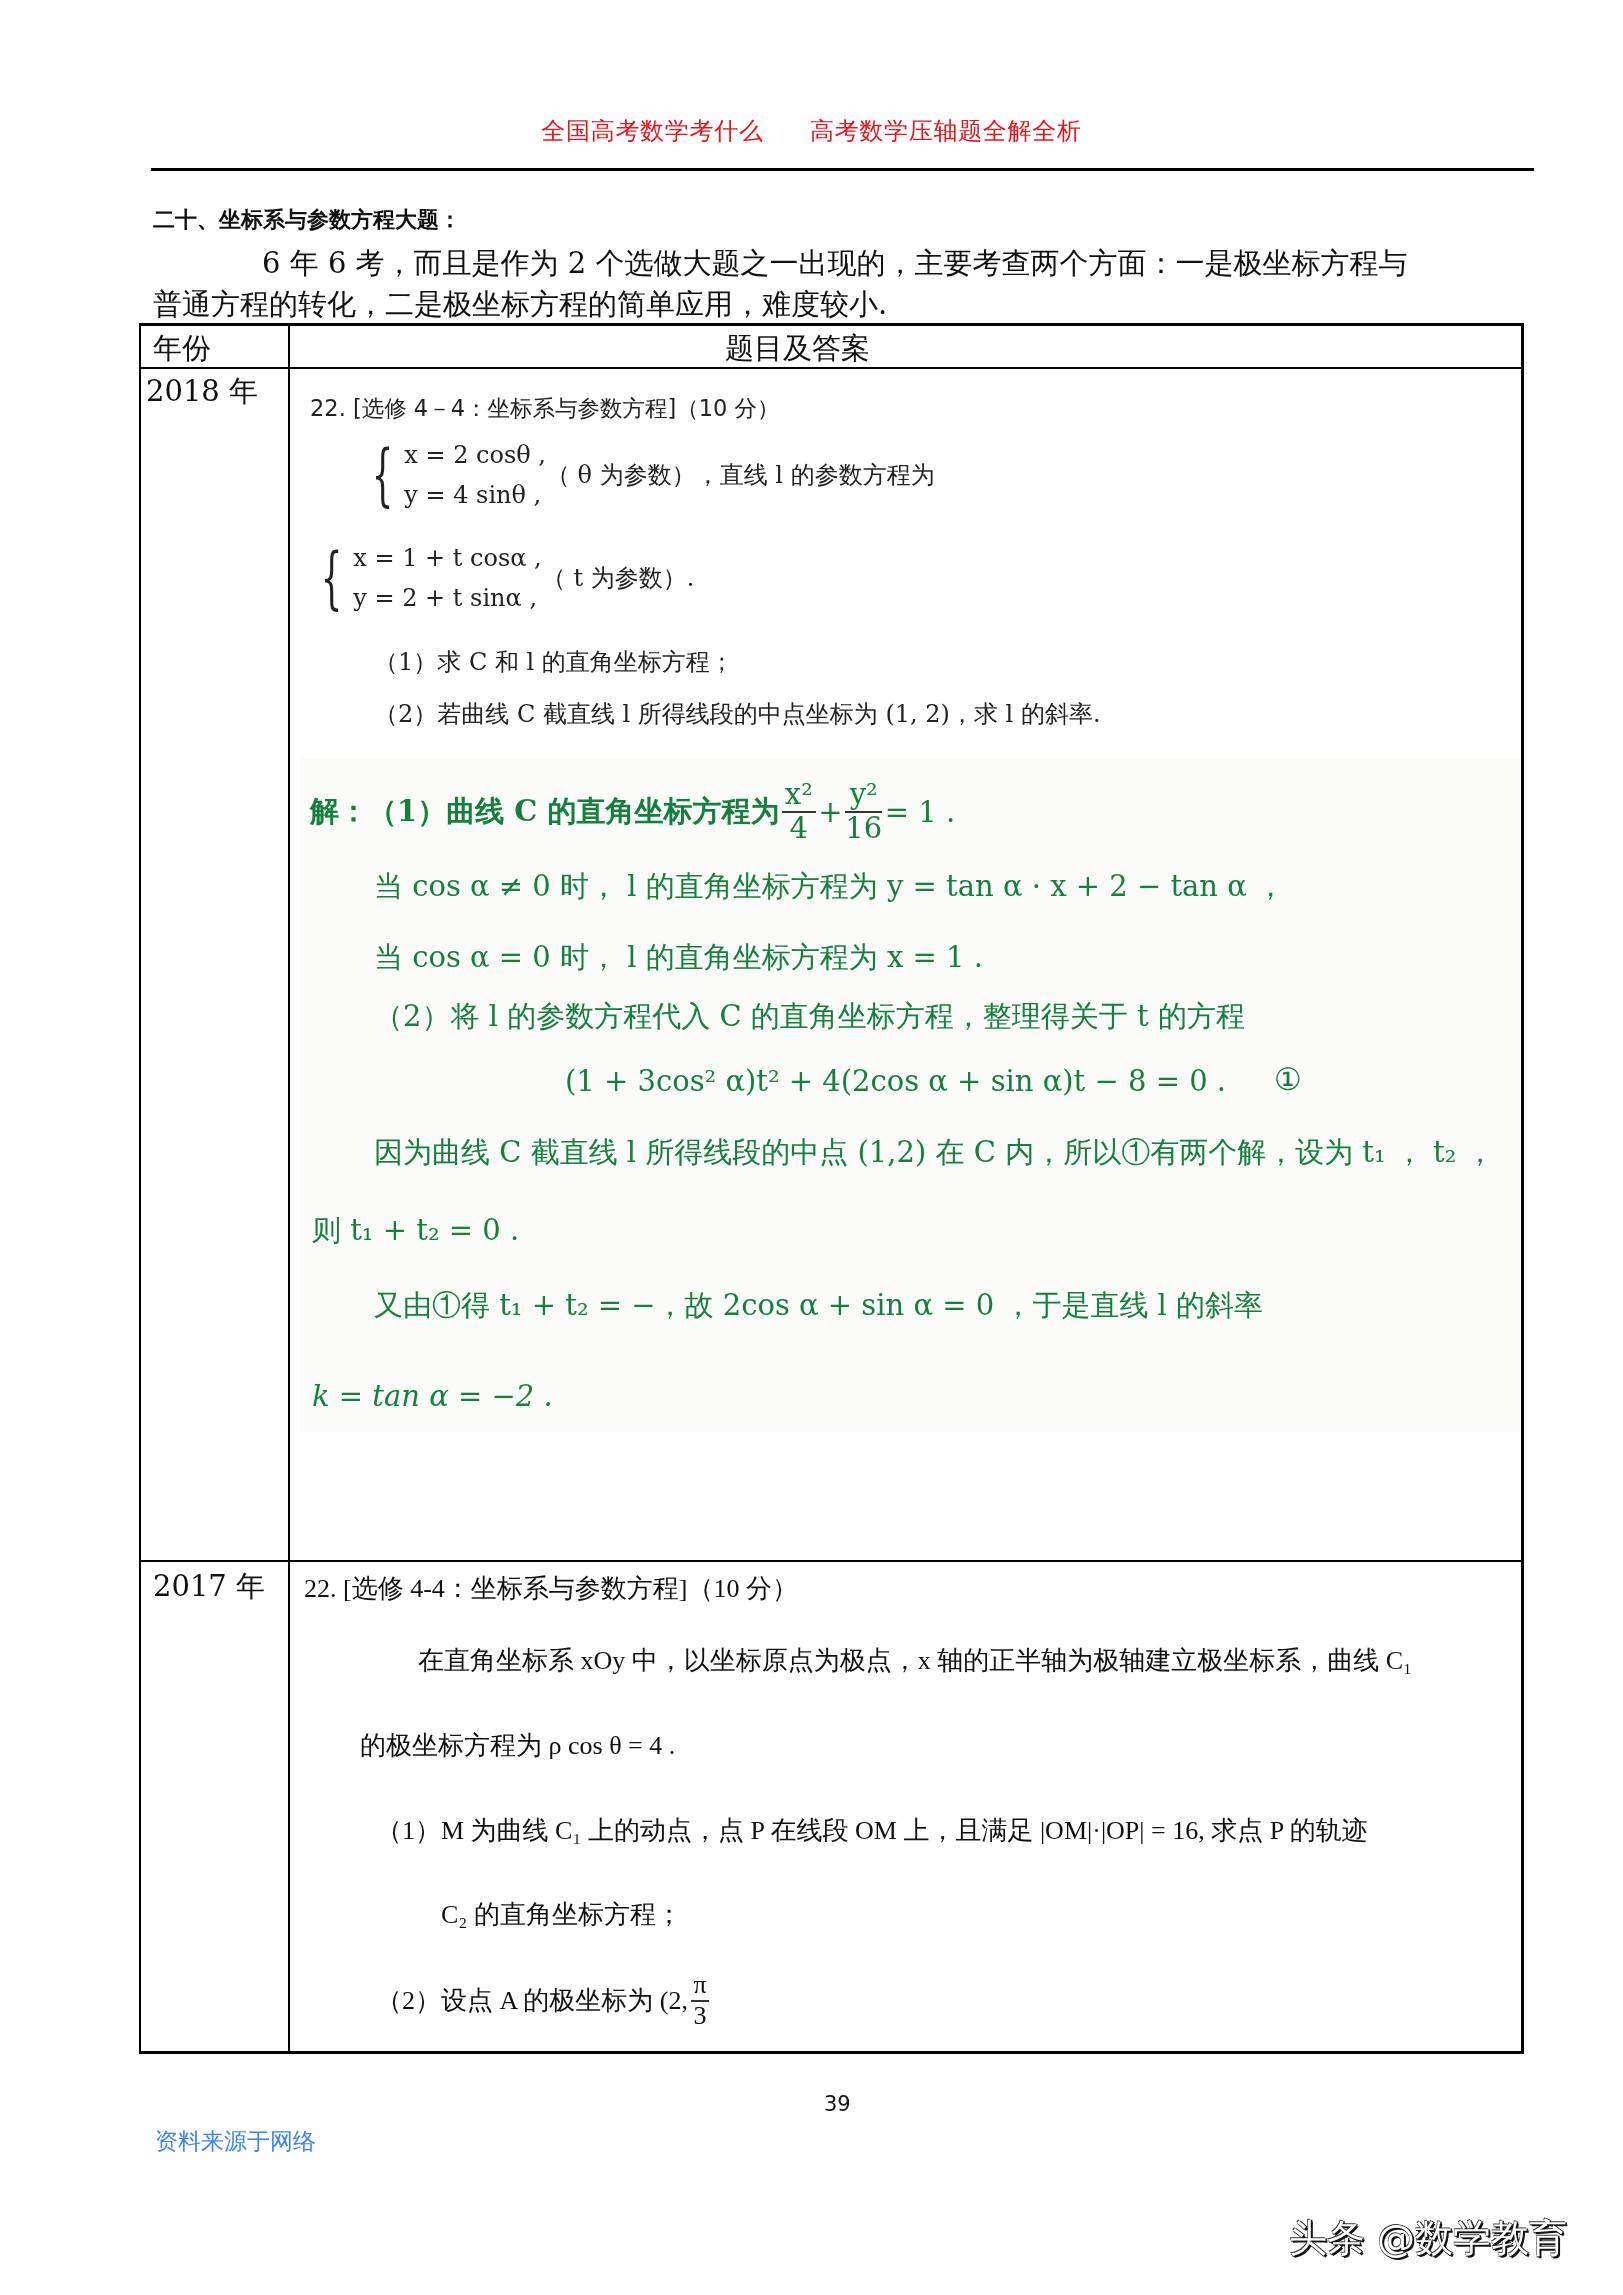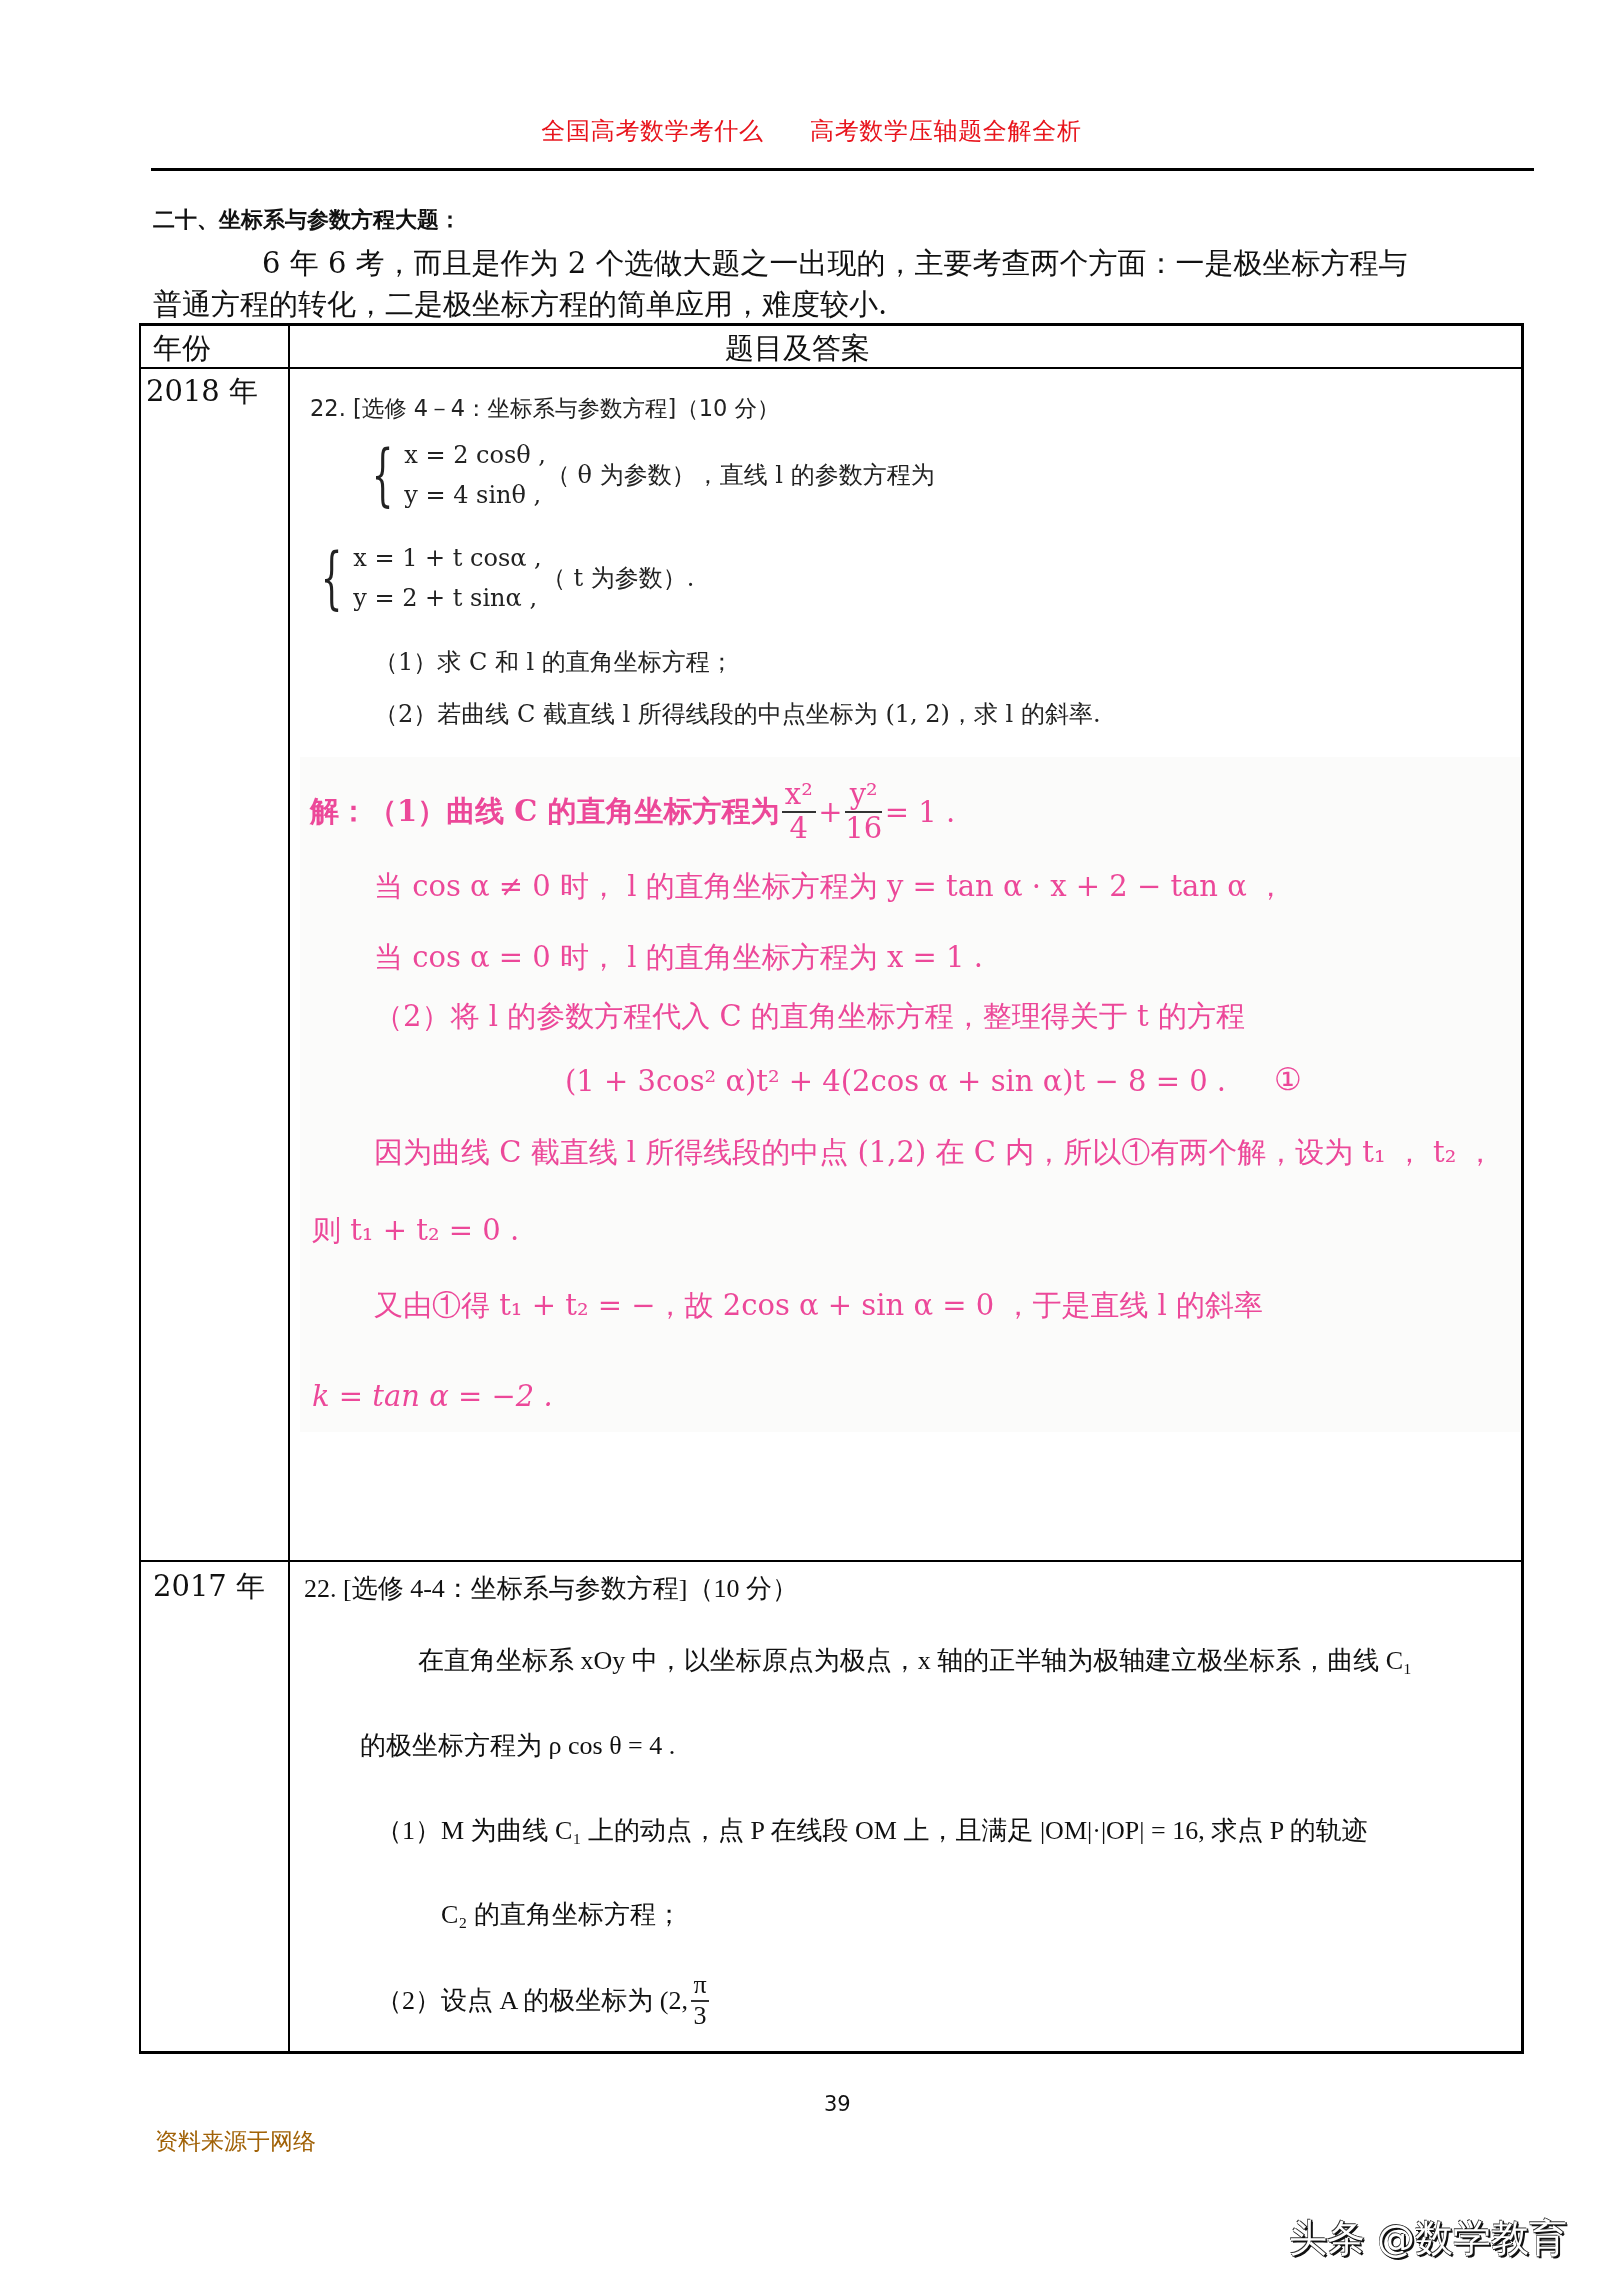--- a/index.html
+++ b/index.html
@@ -8,31 +8,31 @@
   .abs { position:absolute; white-space:nowrap; }
   .title { left:0; width:1623px; text-align:center; top:115px; font-size:24px; color:#e8141c;
            font-family:"DejaVu Sans","Liberation Sans",sans-serif; letter-spacing:0.7px; }
   .title span { margin:0 19px; }
   .hrule { left:151px; top:168px; width:1383px; height:3.4px; background:#000; }
   .sec-head { left:153px; top:205px; font-size:22px; font-weight:bold; }
   .intro { left:153px; font-size:29px; }
   .tbl-line { position:absolute; background:#000; }
   .cell-label { font-size:29px; }
   .q { font-size:24px; color:#222; }
-  .sol { font-size:29px; color:#ec4899; font-family:"DejaVu Serif","Liberation Serif",serif; }
+  .sol { font-size:29px; color:#15803d; font-family:"DejaVu Serif","Liberation Serif",serif; }
   .solbg { position:absolute; left:300px; top:757px; width:1220px; height:675px; background:#fbfbfa; }
   .q17 { font-size:26px; color:#111; font-family:"Liberation Serif","DejaVu Serif",serif; }
   .brace { display:inline-block; vertical-align:middle; position:relative; }
   .brace .bk { display:inline-block; font-size:68px; line-height:68px; vertical-align:middle; transform:scaleX(0.5); font-weight:100; }
   .brace .rows { display:inline-block; vertical-align:middle; line-height:40px; }
   .frac { display:inline-block; vertical-align:middle; text-align:center; margin:0 2.7px; }
   .frac .num { display:block; border-bottom:2px solid #333; padding:0 2.7px; line-height:1.1; }
   .frac .den { display:block; line-height:1.1; }
   .footer-page { left:824px; top:2092px; font-size:21px; font-family:"DejaVu Sans","Liberation Sans",sans-serif; }
-  .footer-src { left:155px; top:2126px; font-size:23px; font-family:"DejaVu Sans","Liberation Sans",sans-serif; color:#a16207; }
+  .footer-src { left:155px; top:2126px; font-size:23px; font-family:"DejaVu Sans","Liberation Sans",sans-serif; color:#3b82f6; }
   .watermark { left:1289px; top:2213px; font-size:38px; color:#ffffff;
                font-family:"DejaVu Sans","Liberation Sans",sans-serif;
                text-shadow: 2px 2px 0 #111, -0.7px -0.7px 0 #333, 1.4px 0 0 #222, 0 1.4px 0 #222; }
 </style>
 </head>
 <body>
 
 <div class="abs title">
   <span>全国高考数学考什么</span>
   <span>高考数学压轴题全解全析</span>

